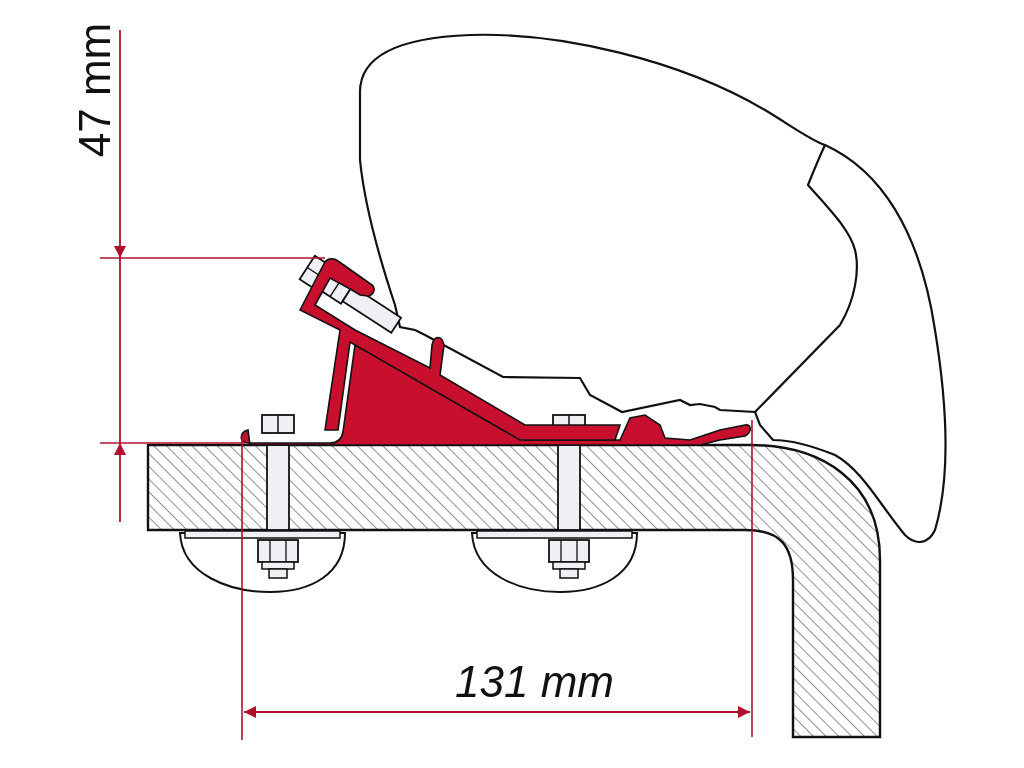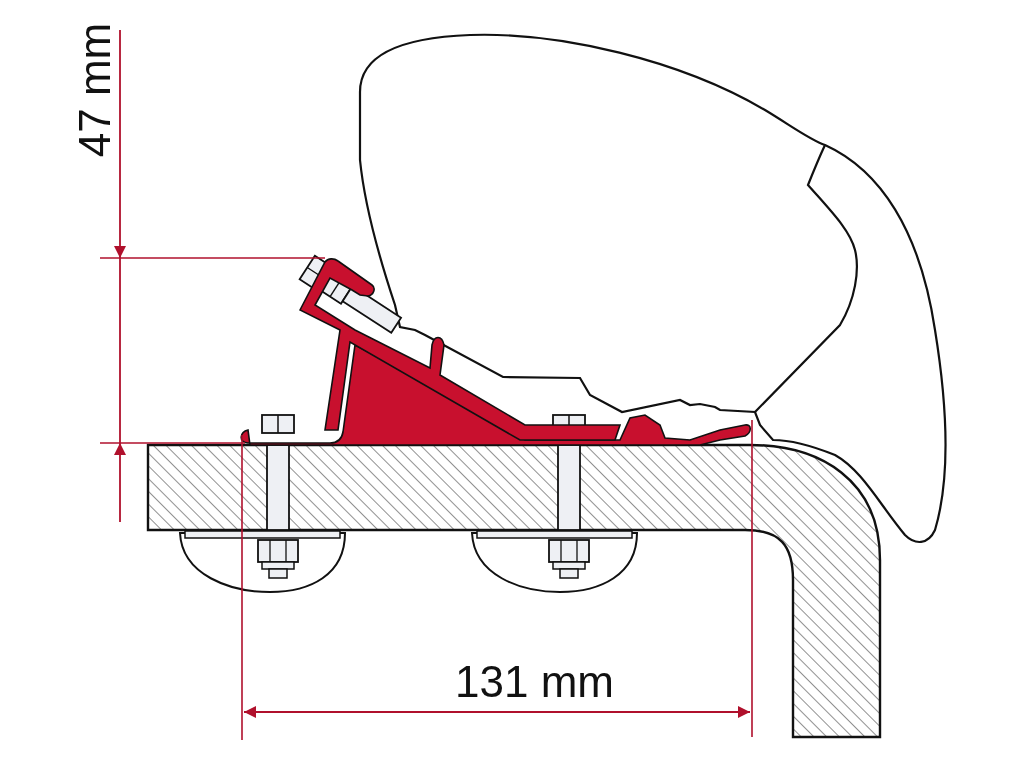--- a/index.html
+++ b/index.html
@@ -11,21 +11,21 @@
       font-size: 44px;
       color: #111111;
       white-space: nowrap;
       line-height: 1;
     }
     #label-height {
       left: 95px; top: 90px;
       transform: translate(-50%, -50%) rotate(-90deg);
     }
     #label-width {
-      left: 455px; top: 660px;
+      left: 455px; top: 660px; font-style: italic;
     }
   </style>
 </head>
 <body>
 
 <svg id="diagram" viewBox="0 0 1024 768" xmlns="http://www.w3.org/2000/svg">
   <defs>
     <pattern id="hatch" patternUnits="userSpaceOnUse" width="9" height="9" patternTransform="rotate(-45)">
       <rect width="9" height="9" fill="#ffffff"></rect>
       <line x1="0" y1="0" x2="0" y2="9" stroke="#555555" stroke-width="1.3"></line>

